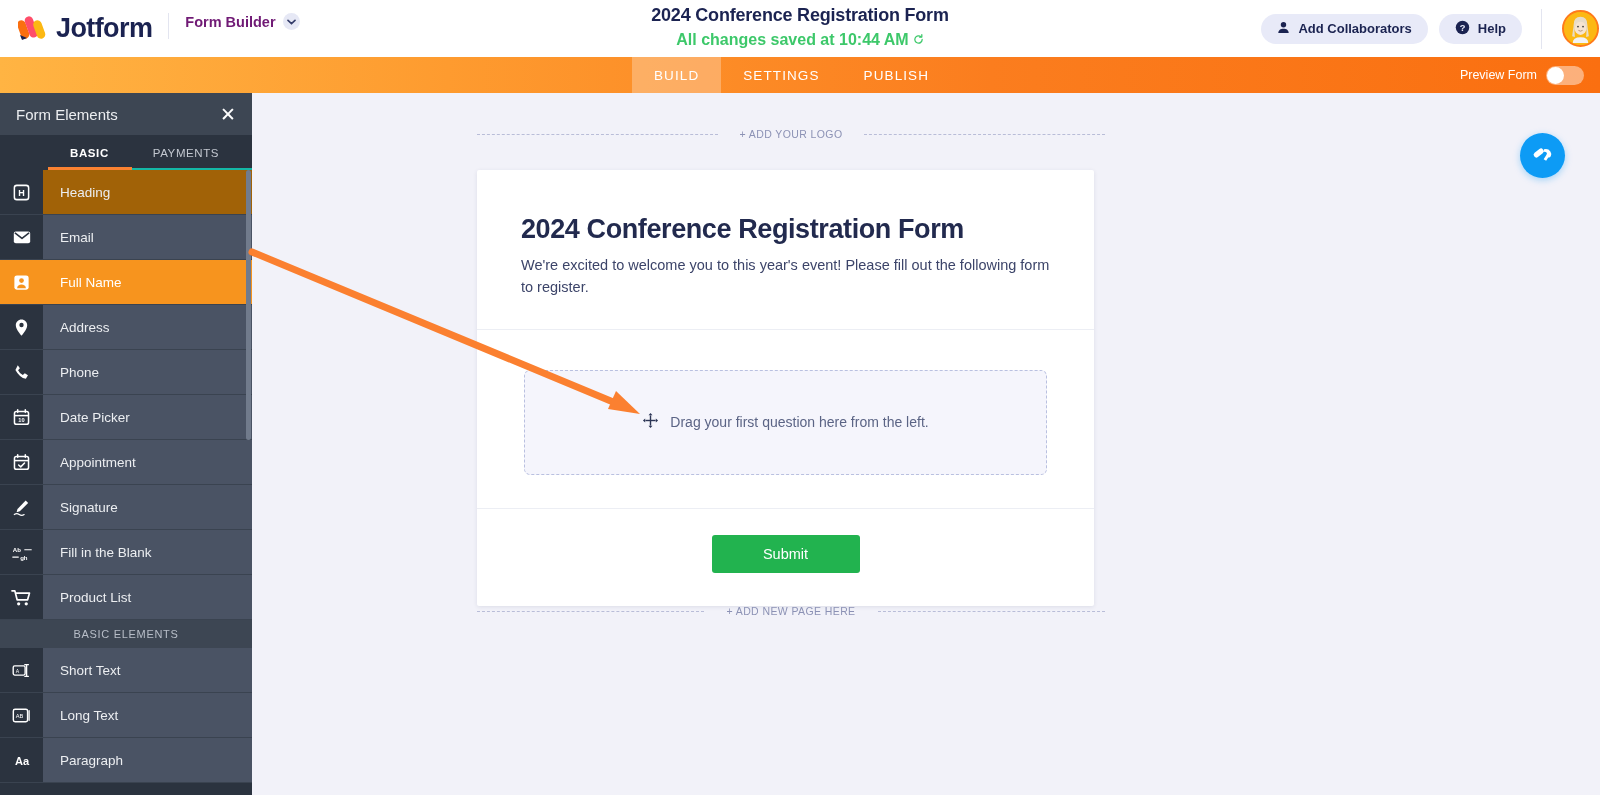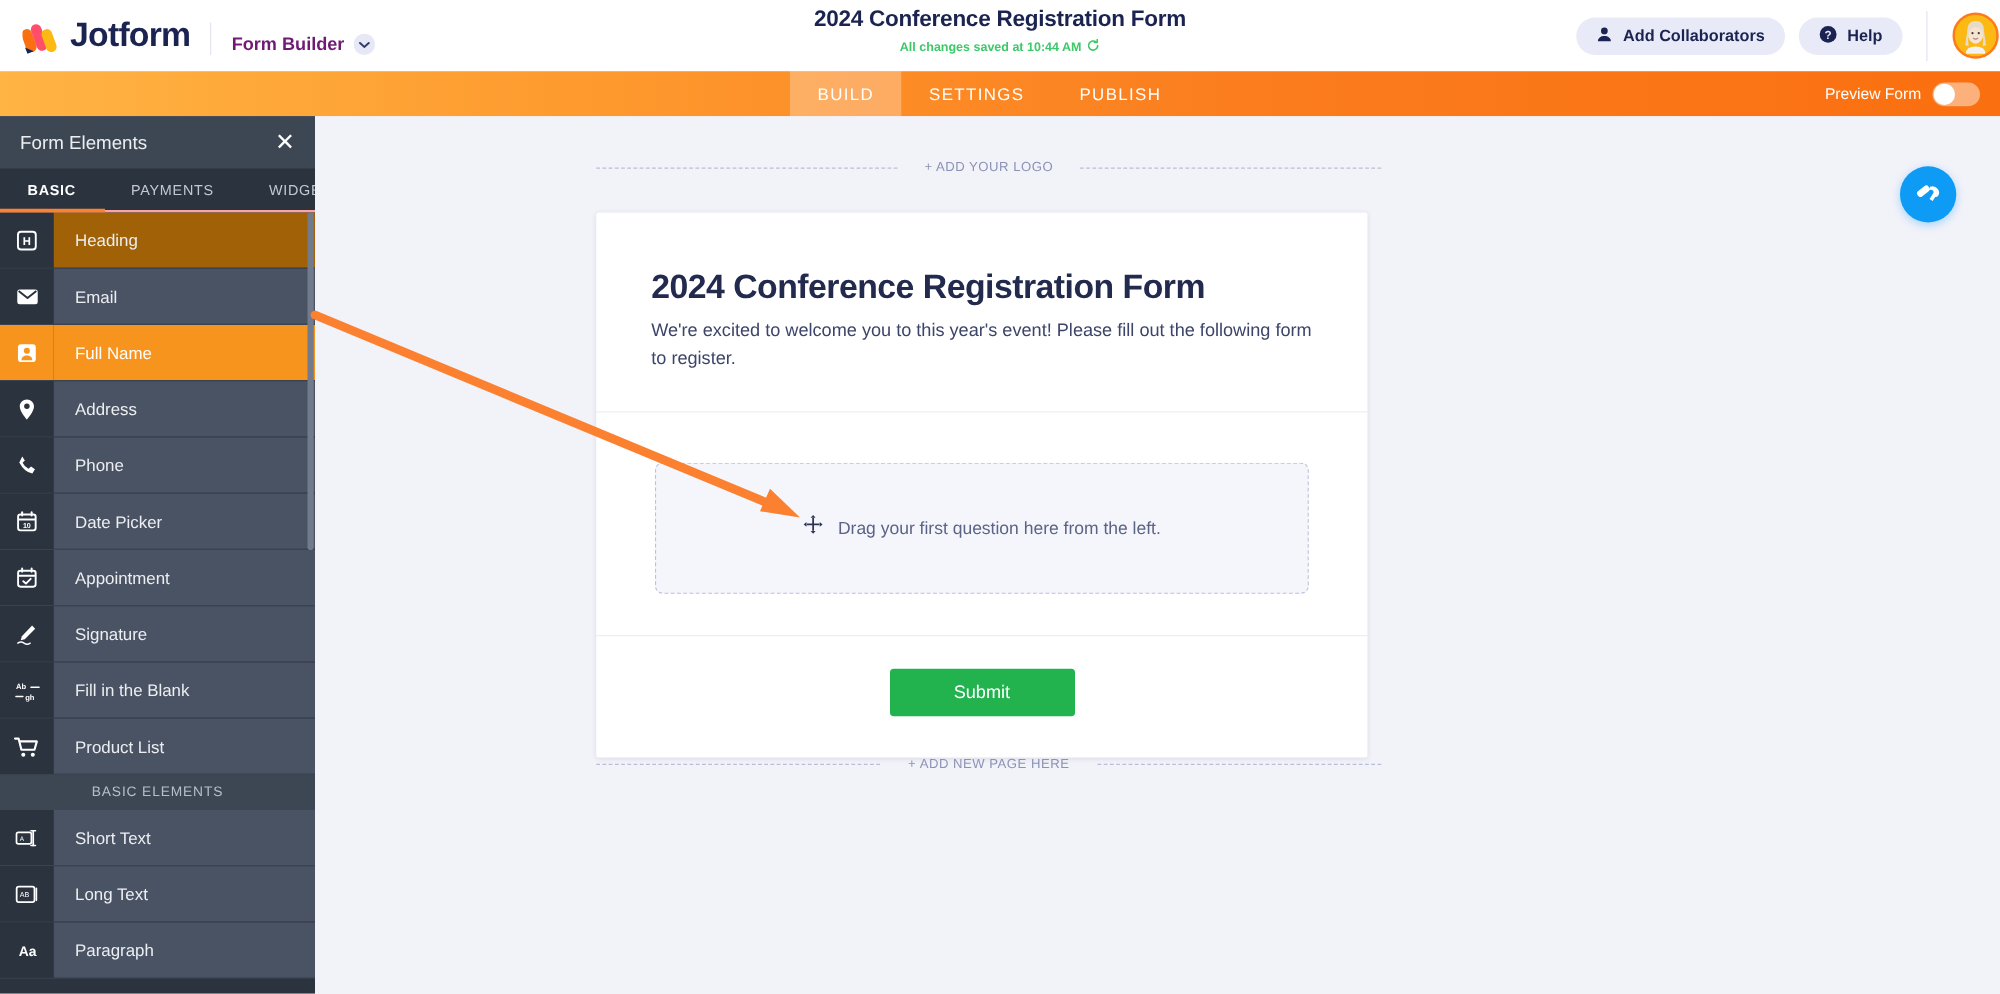--- a/index.html
+++ b/index.html
@@ -10,21 +10,21 @@
     background: #f0f0f7;
   }
   .app { position: relative; width: 1600px; height: 795px; }
 
   
   .header {
     position: absolute; top: 0; left: 0; width: 1600px; height: 57px;
     background: #ffffff;
     display: flex; align-items: center;
   }
-  .hdr-left { display: flex; align-items: flex-end; padding-left: 18px; flex: 0 0 auto; }
+  .hdr-left { display: flex; align-items: flex-start; padding-left: 18px; flex: 0 0 auto; }
   .logo-mark { width: 30px; height: 28px; position: relative; margin-right: 8px; }
   .logo-text {
     font-size: 27px; font-weight: bold; color: #1b2351;
     letter-spacing: -0.6px;
   }
   .hdr-divider {
     width: 1px; height: 26px; background: #e3e5f0; margin: 0 16px;
   }
   .form-builder-label {
     font-size: 14.5px; color: #701a75; font-weight: bold;
@@ -36,21 +36,21 @@
     align-items: center; justify-content: center;
   }
   .hdr-center {
     position: absolute; left: 50%; transform: translateX(-50%);
     top: 5px; text-align: center; width: 600px;
   }
   .form-title {
     font-size: 18px; font-weight: bold; color: #1b2351; letter-spacing: -0.2px;
   }
   .save-status {
-    font-size: 10px; color: #3dc86a; font-weight: bold; margin-top: 5px;
+    font-size: 16px; color: #3dc86a; font-weight: bold; margin-top: 5px;
     display: flex; align-items: center; justify-content: center; gap: 4px;
   }
   .hdr-right {
     position: absolute; right: 0; top: 0; height: 57px;
     display: flex; align-items: center; padding-right: 1px; gap: 11px;
   }
   .pill-btn {
     display: inline-flex; align-items: center; gap: 8px;
     background: #e8eaf8; border-radius: 20px; border: none;
     height: 30px; padding: 0 16px;
@@ -108,21 +108,21 @@
     justify-content: space-between; padding: 0 16px;
     background: #3d4653;
   }
   .sb-title { font-size: 15px; color: #eceef1; }
   .sb-close {
     font-size: 19px; color: #ffffff; cursor: pointer; line-height: 1;
     background: none; border: none; font-family: "Liberation Sans", sans-serif;
   }
   .sb-tabs {
     height: 35px; display: flex; background: #2b333f;
-    border-bottom: 2px solid #fca5a5; position: relative;
+    border-bottom: 2px solid #14b8a6; position: relative; margin-left: 48px;
   }
   .sb-tab {
     flex: 0 0 auto; padding: 0 22px; height: 35px;
     display: flex; align-items: center; justify-content: center;
     font-size: 11.5px; color: #c3c8d0; letter-spacing: 0.6px;
     cursor: pointer; background: none; border: none;
     font-family: "Liberation Sans", sans-serif;
   }
   .sb-tab.active { color: #ffffff; font-weight: bold; }
   .sb-tab.active::after {

